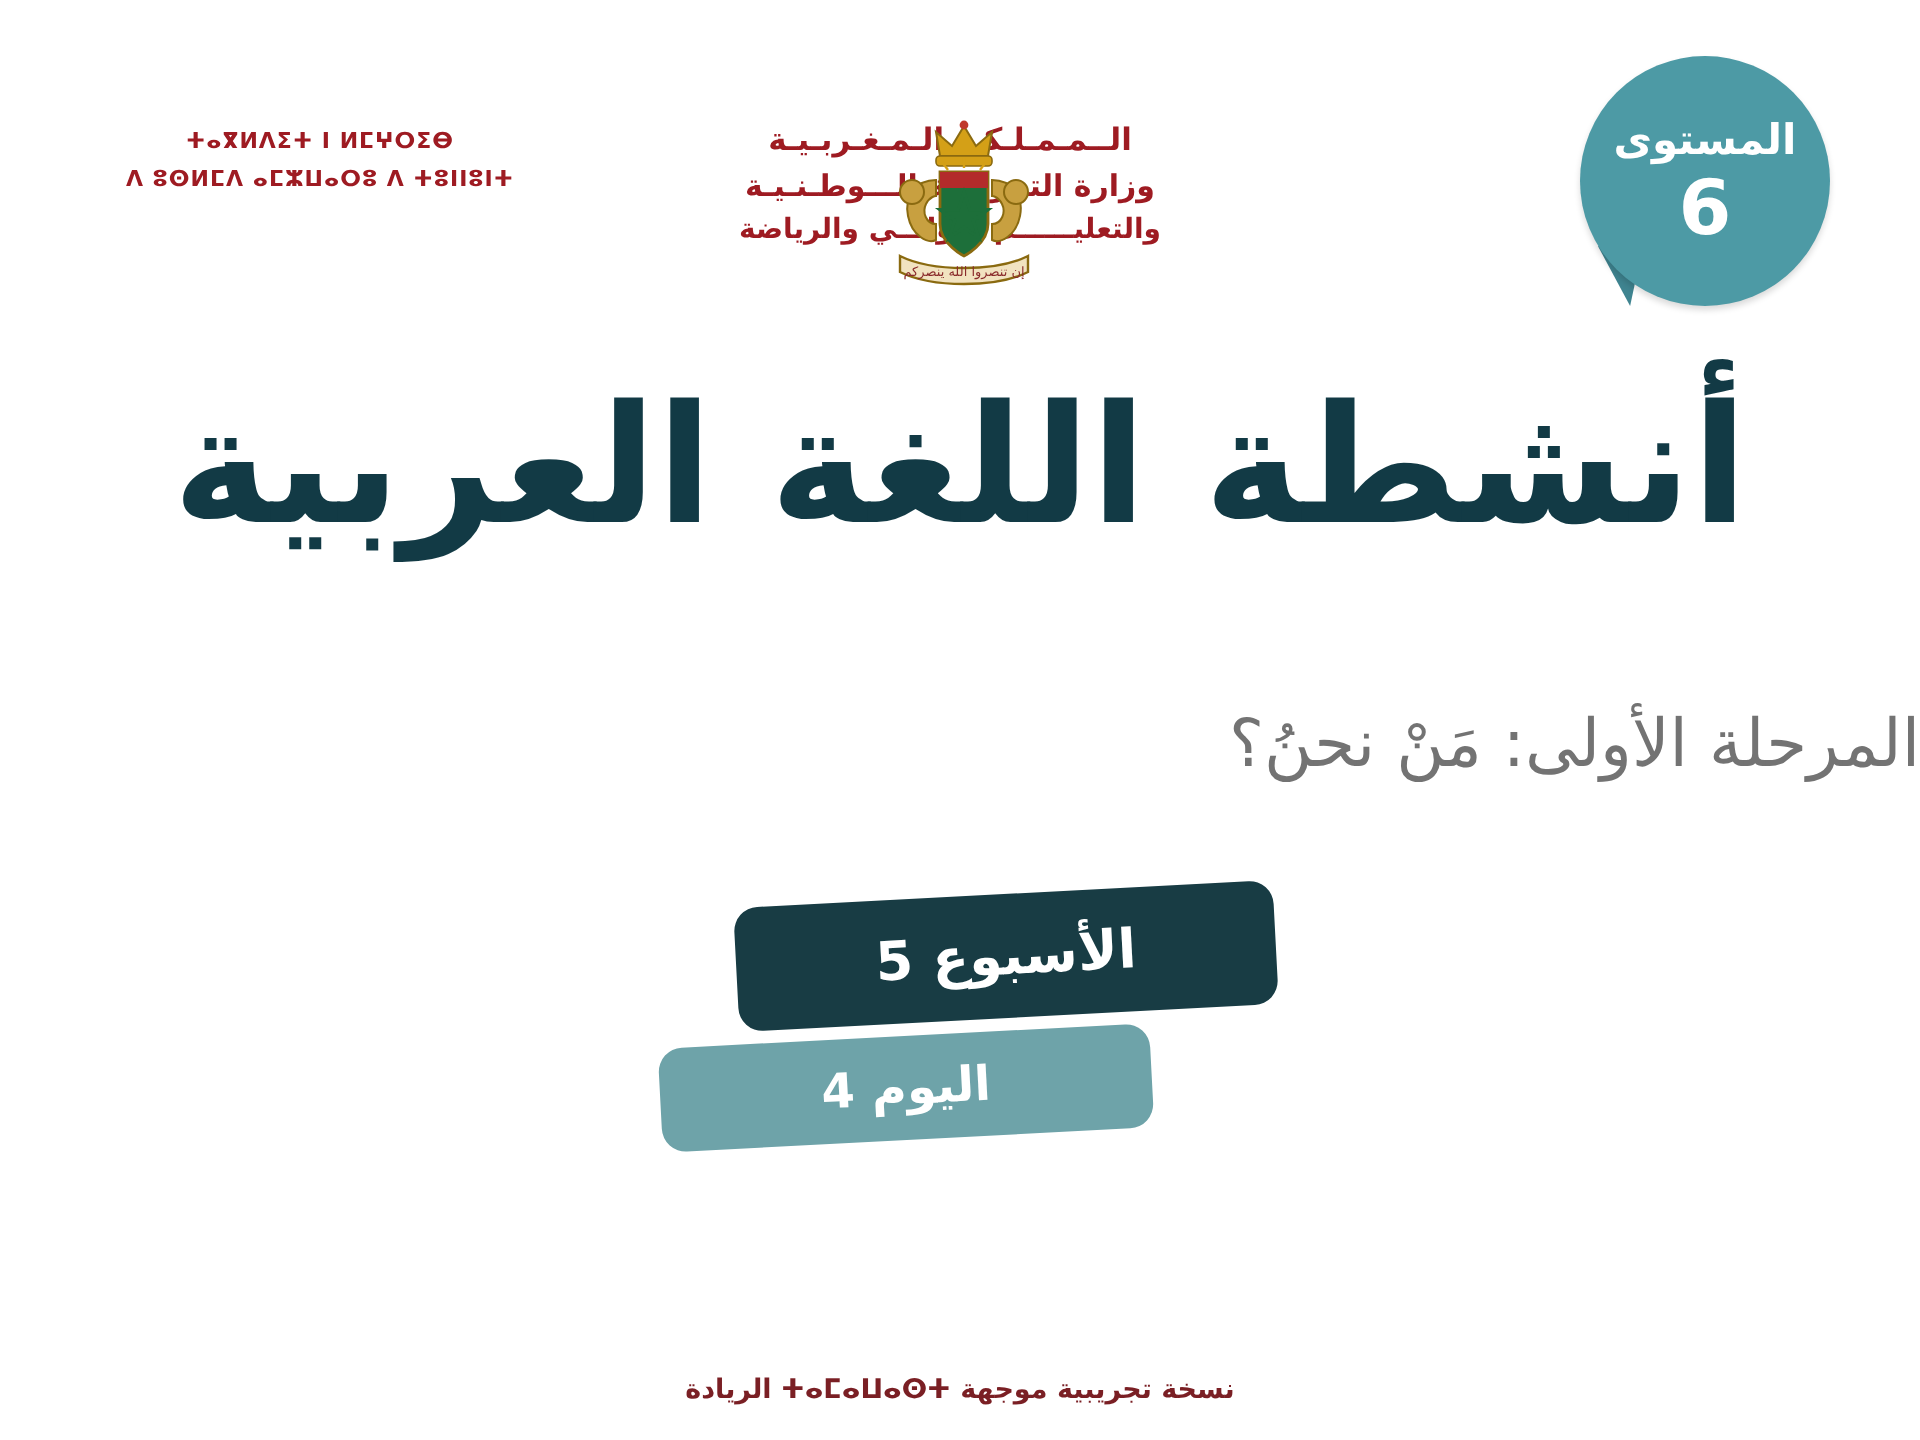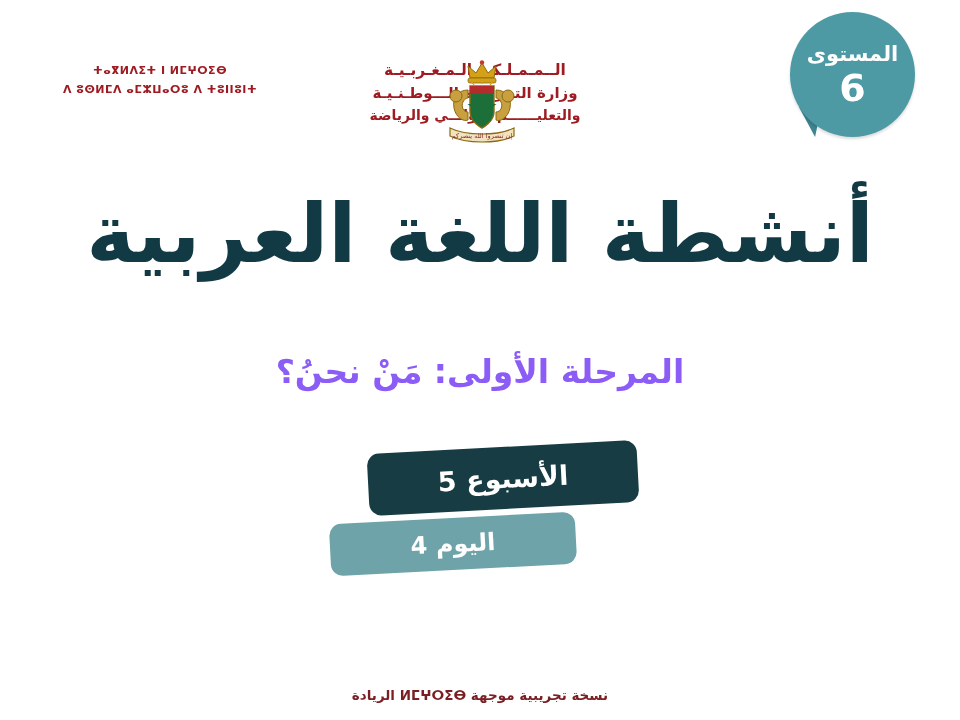--- a/index.html
+++ b/index.html
@@ -67,21 +67,21 @@
     position: absolute;
     top: 60px;
     right: 432px;
     width: 92px;
     height: 100px;
   }
 
   
   .level-badge {
     position: absolute;
-    top: 12px;
+    top: 28px;
     left: 790px;
     width: 125px;
     height: 125px;
   }
   .level-badge .circle {
     position: absolute;
     inset: 0;
     border-radius: 50%;
     background: #4d9aa5;
     box-shadow: 0 2px 3px rgba(0,0,0,0.15);
@@ -132,24 +132,23 @@
     direction: rtl;
     line-height: 1.2;
     font-family: "DejaVu Sans", "Liberation Sans", sans-serif;
   }
 
   .subtitle {
     position: absolute;
     top: 352px;
     left: 0;
     width: 960px;
-    text-align: center;
-    color: #8b5cf6;
+    color: #737373;
     font-size: 33px;
-    font-weight: bold;
+    font-weight: normal;
     direction: rtl;
   }
 
   
   .ribbon {
     position: absolute;
     color: #ffffff;
     font-weight: bold;
     text-align: center;
     direction: rtl;
@@ -246,14 +245,14 @@
   <div class="bnum">6</div>
 </div>
 
 <div class="main-title">أنشطة اللغة العربية</div>
 <div class="subtitle">المرحلة الأولى: مَنْ نحنُ؟</div>
 
 <div class="ribbon ribbon-week">الأسبوع 5</div>
 <div class="ribbon ribbon-day">اليوم 4</div>
 
 <div class="footer">
-  <div>نسخة تجريبية موجهة ⵍⵎⵖⵔⵉⴱ الريادة</div>
+  <div>نسخة تجريبية موجهة ⵜⴰⵎⴰⵡⴰⵙⵜ الريادة</div>
 </div>
 
 </body></html>

